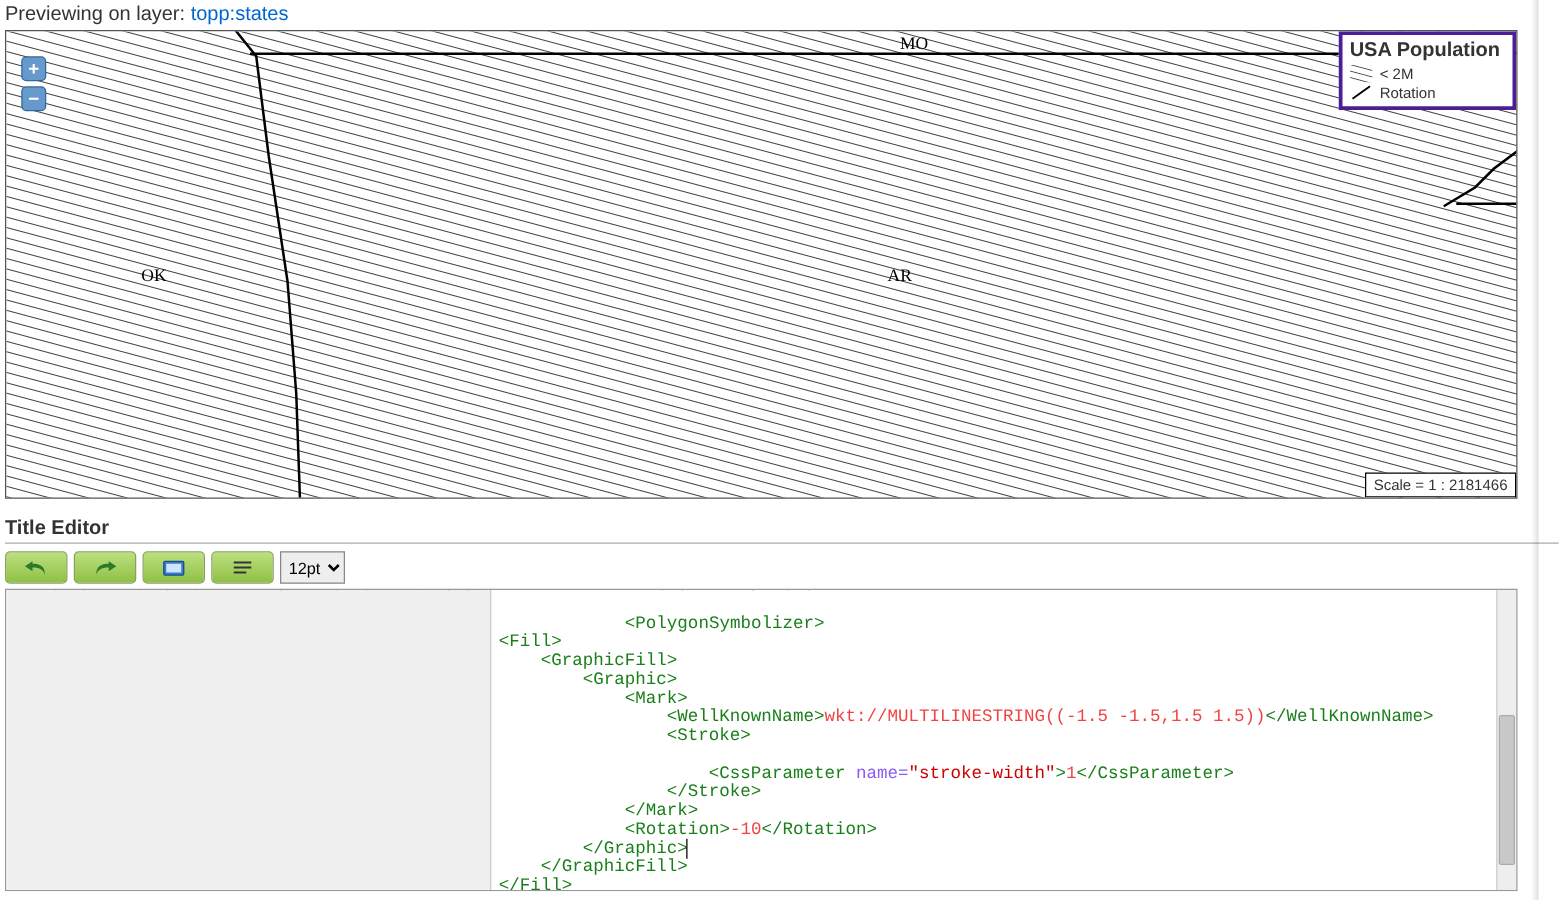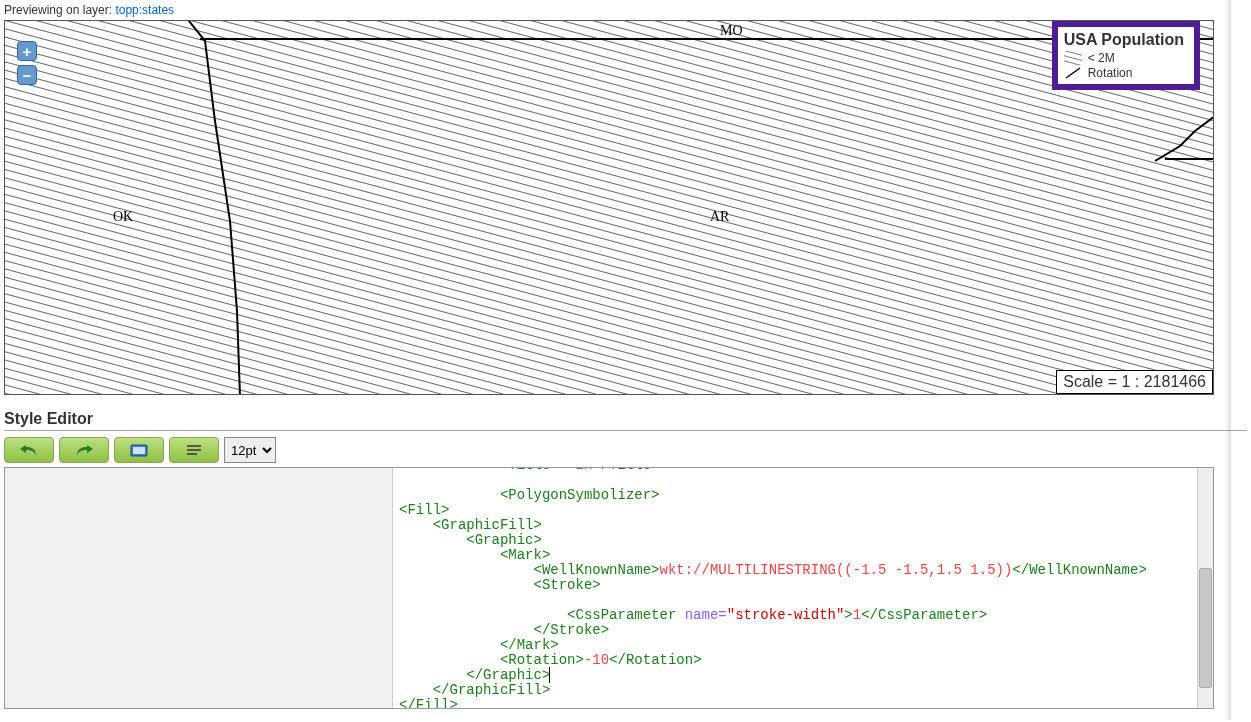--- a/index.html
+++ b/index.html
@@ -1,30 +1,30 @@
 <!DOCTYPE html>
 <html><head>
 <meta charset="utf-8">
 <style>
   * { box-sizing: border-box; margin: 0; padding: 0; }
   body { font-family: Arial, Helvetica, sans-serif; font-size: 12px; color: #333; background: #fff; width: 1251px; }
-  .preview-header { padding: 3px 4px; font-size: 12px; color: #333; }
+  .preview-header { padding: 3px 4px; font-size: 16px; color: #333; }
   .preview-header a { color: #0066cc; text-decoration: none; }
   .map-wrap { position: relative; margin: 0 4px 15px 4px; }
   .map { position: relative; width: 1210px; height: 375px; border: 1px solid #555; overflow: hidden; }
   .hatch-fill { position:absolute; inset:0; }
   .boundary { stroke:#000; fill:none; stroke-width:2; }
   .state-label { font-family: "Times New Roman", serif; font-size: 14px; fill:#000; }
   .zoom-controls { position:absolute; top:20px; left:12px; display:flex; flex-direction:column; gap:4px; }
   .zoom-btn { width:20px; height:20px; background:#6699cc; color:#fff; border:1px solid #336699; border-radius:4px; font-size:15px; font-weight:bold; display:flex; align-items:center; justify-content:center; cursor:pointer; line-height:1; }
-  .legend { position:absolute; top:0; right:13px; background:#fff; border:6px solid #4c1d95; padding:4px 10px 4px 6px; }
+  .legend { position:absolute; top:0; right:0; background:#fff; border:3px solid #4c1d95; padding:4px 10px 4px 6px; }
   .legend-title { font-family: Arial, sans-serif; font-weight:bold; font-size:16px; margin-bottom:2px; }
   .legend-row { display:flex; align-items:center; gap:6px; font-size:12px; margin-top:1px; }
   .legend-swatch { width:18px; height:14px; display:inline-block; }
-  .scale-box { position:absolute; bottom:0; right:0; background:#fff; border:1px solid #000; padding:2px 6px; font-size:16px;text-align:center; }
+  .scale-box { position:absolute; bottom:0; right:0; background:#fff; border:1px solid #000; padding:2px 6px; font-size:12px;text-align:center; }
   
   .editor-title { font-family: Arial, sans-serif; font-weight:bold; font-size:16px; margin: 0 4px 2px 4px; }
   .editor-rule { border:none; border-top:1px solid #aaa; margin:0 4px 6px 4px; }
   .toolbar { display:flex; gap:5px; align-items:center; margin:0 4px 4px 4px; }
   .tb-btn { width:50px; height:26px; border:1px solid #86a35c; background:linear-gradient(#bde080,#8fc044); border-radius:4px; display:flex; align-items:center; justify-content:center; cursor:pointer; }
   .tb-btn svg { display:block; }
   .font-select { height:26px; font-size:13px; border:1px solid #888; background:#eee; padding:1px 2px; }
   .code-area { position:relative; margin:0 4px; border:1px solid #999; width:1210px; height:242px; display:flex; overflow:hidden; font-family:"Courier New", monospace; font-size:14px; }
   .gutter { background:#f0f0f0; border-right:1px solid #ccc; padding:0 6px; text-align:right; color:#888; line-height:15px; font-size:12.5px; user-select:none; }
   .code-lines { padding:0 6px; line-height:15px; white-space:pre; overflow:hidden; flex:1; position:relative; }
@@ -90,21 +90,21 @@
             </svg>
         </span>
         <span>Rotation</span>
       </div>
     </div>
 
     <div class="scale-box">Scale = 1 : 2181466</div>
   </div>
 </div>
 
-<div class="editor-title">Style Editor</div>
+<div class="editor-title">Title Editor</div>
 <hr class="editor-rule">
 
 <div class="toolbar">
   <div class="tb-btn">
     <svg width="22" height="16" viewBox="0 0 22 16">
         <path d="M8 3 L2 7 L8 11 L8 8 C14 8 17 10 18 14 C18 7 14 5 8 5 Z" fill="#2a7a2a"></path>
       </svg>
   </div>
   <div class="tb-btn">
     <svg width="22" height="16" viewBox="0 0 22 16">

